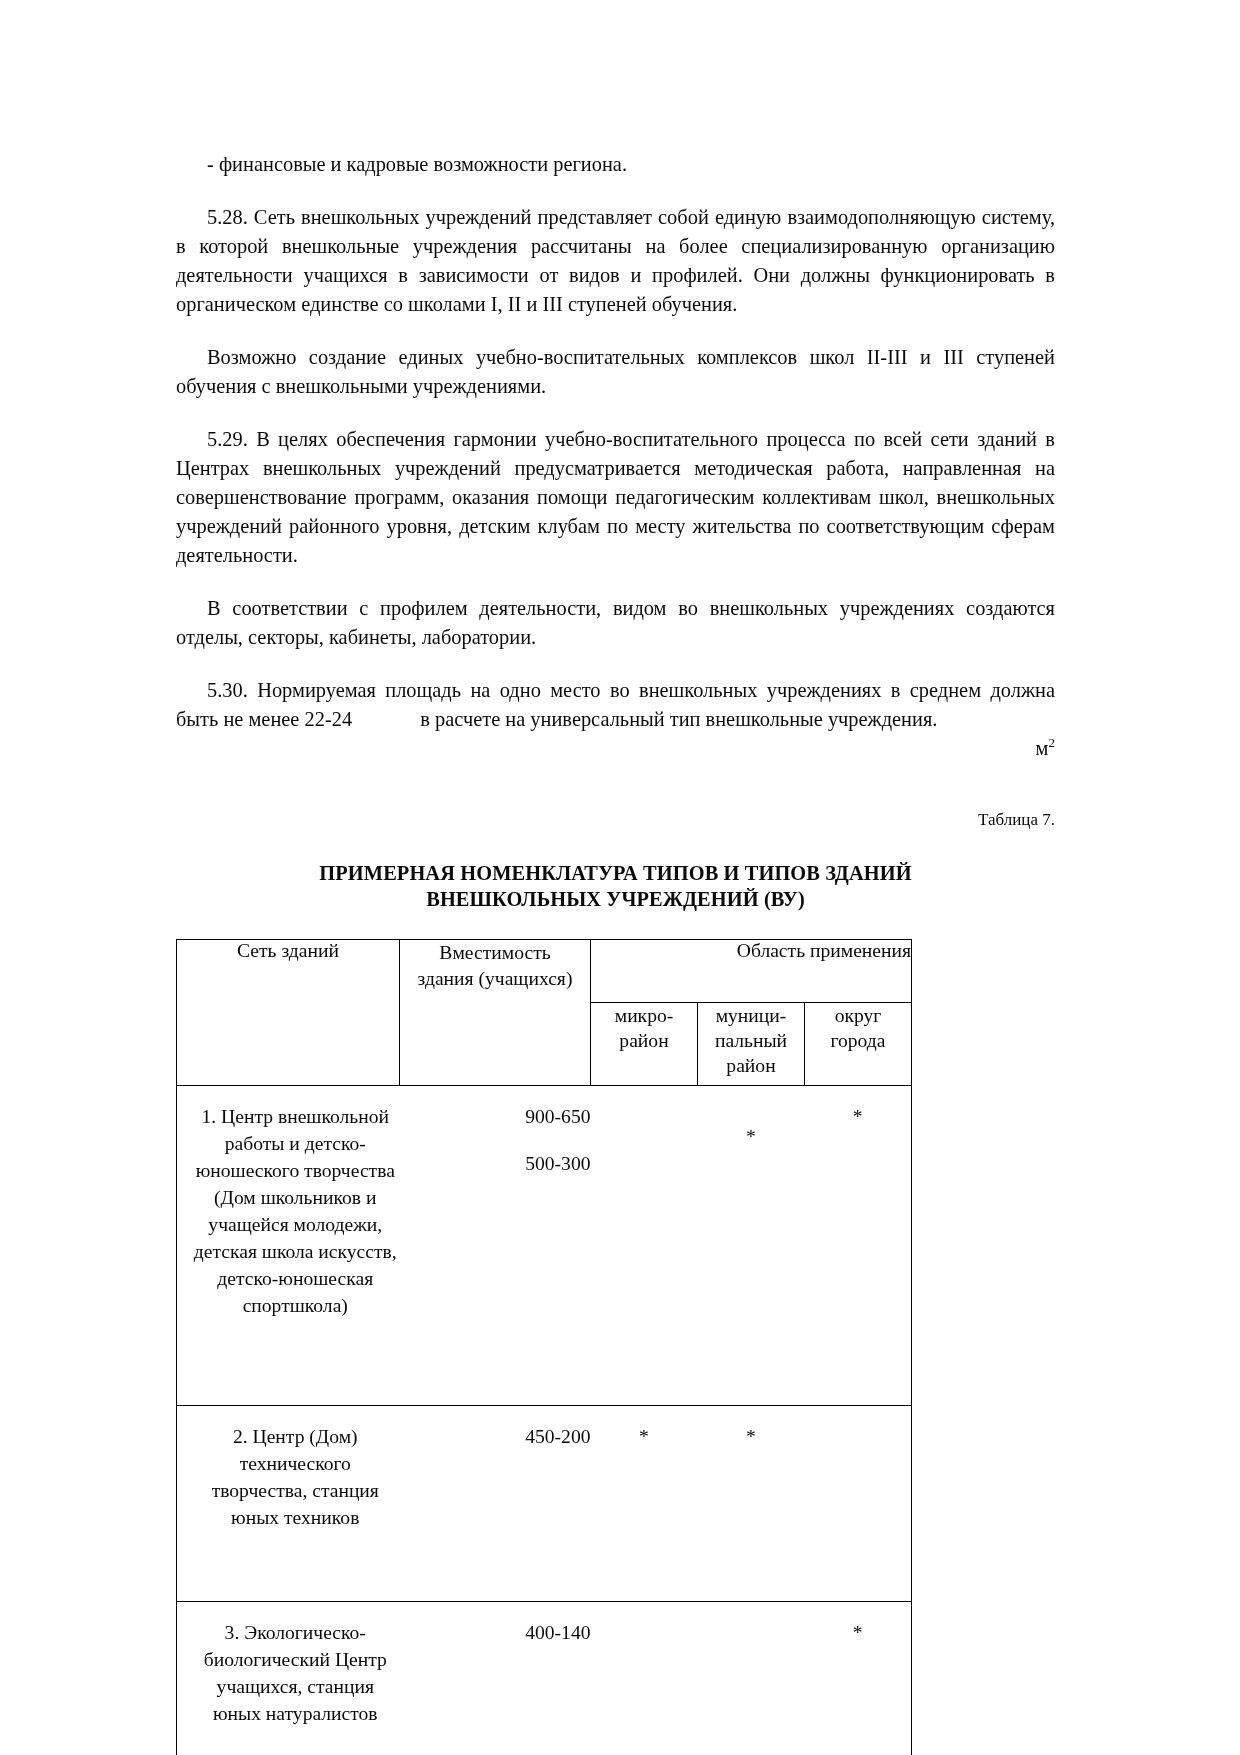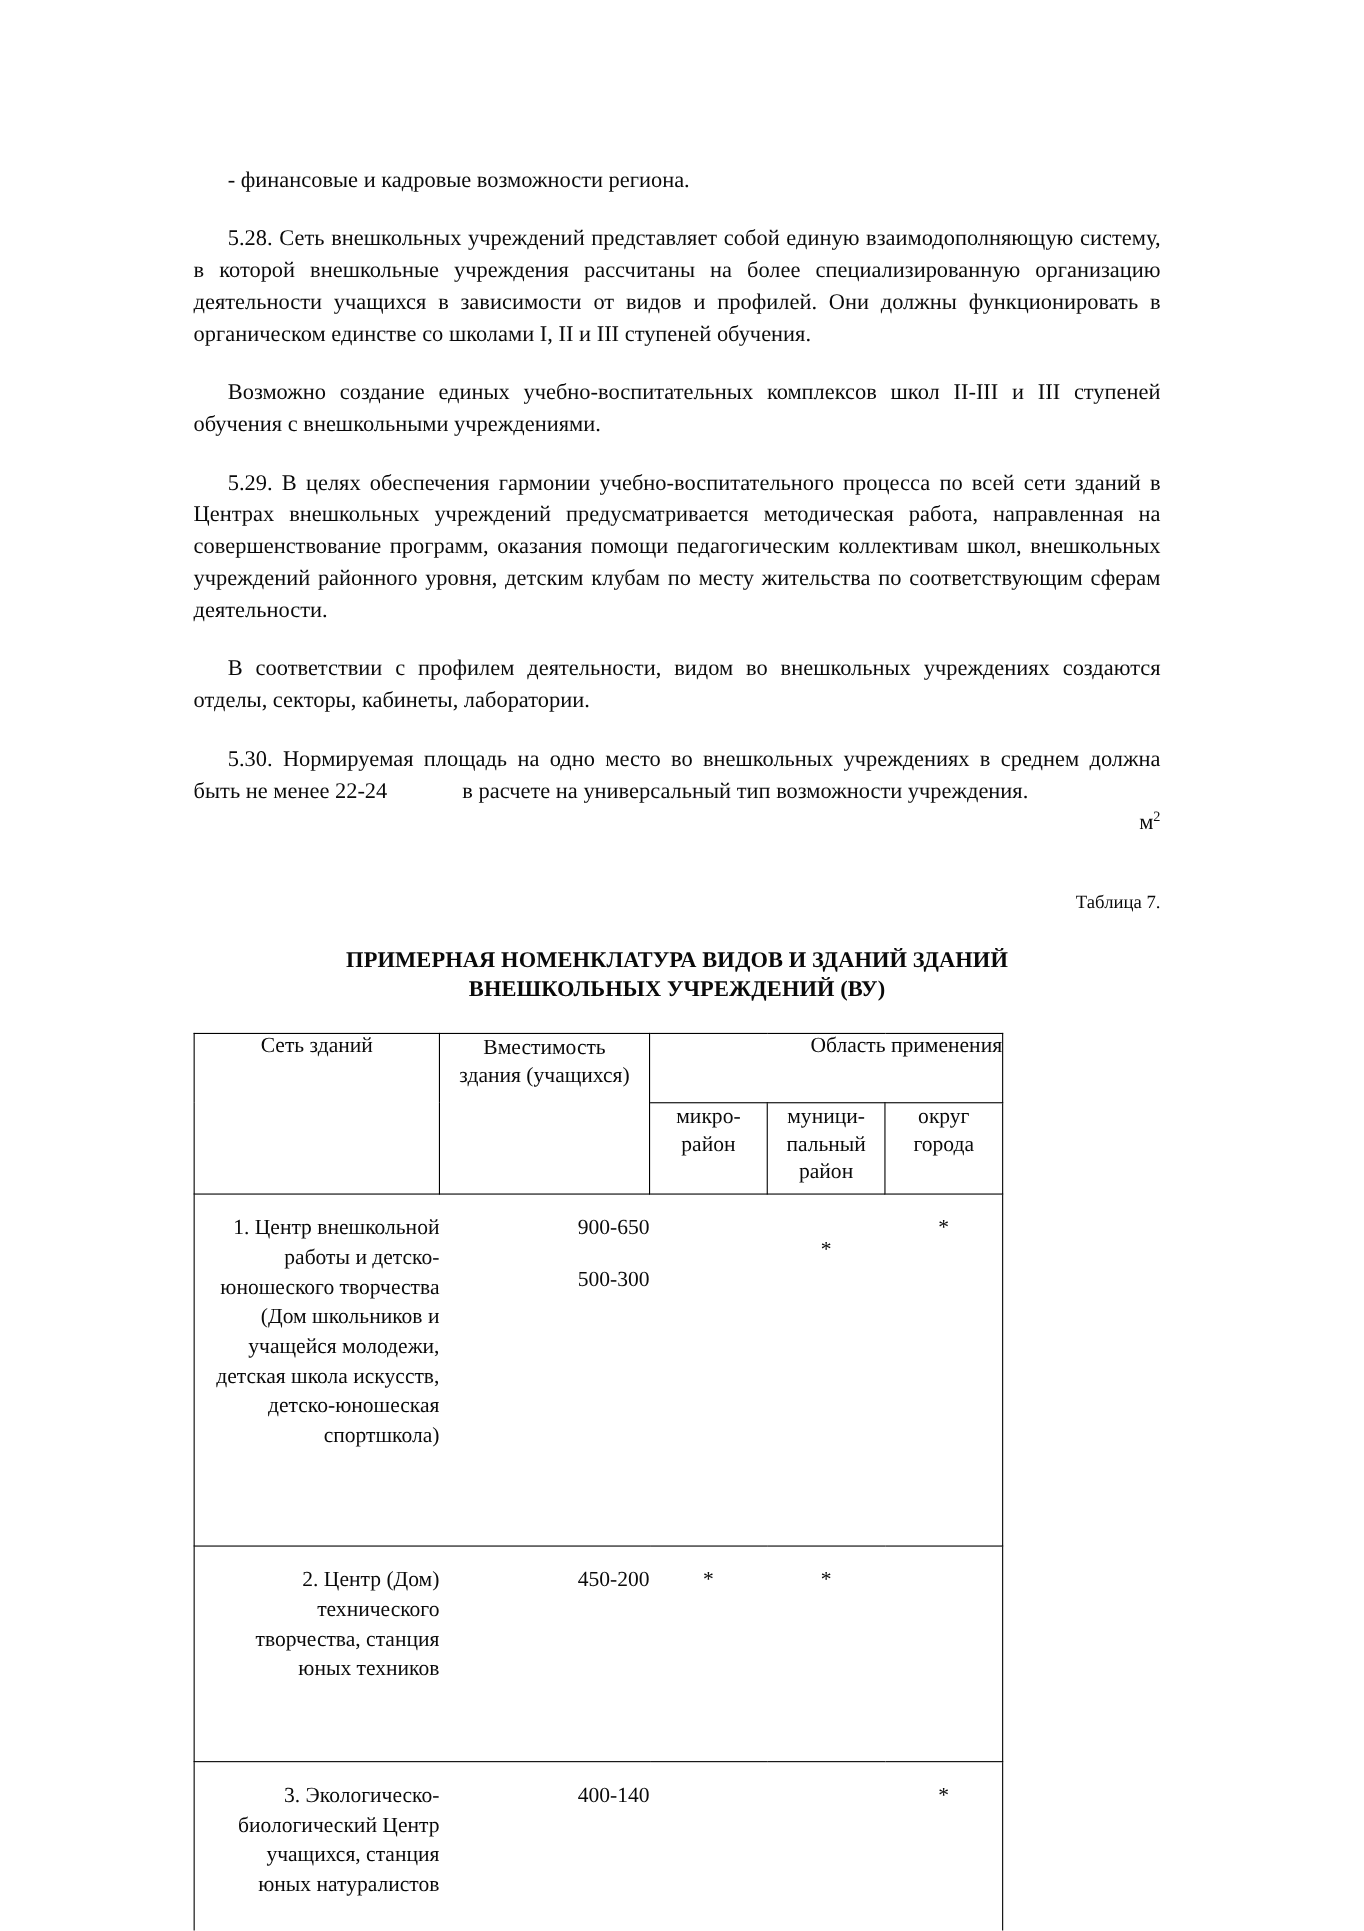--- a/index.html
+++ b/index.html
@@ -120,21 +120,21 @@
     border-bottom: 1.6px solid #000;
     padding: 17px 0 30px 0;
     vertical-align: top;
   }
   tr.data-row > td.rail-left  { border-left: 1.6px solid #000; }
   tr.data-row > td.rail-right { border-right: 1.6px solid #000; }
 
   td.c-name {
     padding-left: 14px !important;
     line-height: 1.38;
-    text-align: right;
+    text-align: center;
     margin-left: 40px;
   }
   td.c-cap {
     text-align: right;
     line-height: 1.38;
   }
   td.c-mark {
     text-align: center;
     line-height: 1.38;
   }
@@ -156,34 +156,34 @@
 
   <p class="para indent">Возможно создание единых учебно-воспитательных комплексов школ II-III и III ступеней обучения с внешкольными учреждениями.</p>
 
   <p class="para indent">5.29. В целях обеспечения гармонии учебно-воспитательного процесса по всей сети зданий в Центрах внешкольных учреждений предусматривается методическая работа, направленная на совершенствование программ, оказания помощи педагогическим коллективам школ, внешкольных учреждений районного уровня, детским клубам по месту жительства по соответствующим сферам деятельности.</p>
 
   <p class="para indent">В соответствии с профилем деятельности, видом во внешкольных учреждениях создаются отделы, секторы, кабинеты, лаборатории.</p>
 
   <p class="para indent para-5-30">
     <span>5.30. Нормируемая площадь на одно место во внешкольных учреждениях в среднем должна быть не менее 22-24</span>
     <span style="display:inline-block;width:58px;"></span>
-    <span>в расчете на универсальный тип возможности учреждения.</span>
+    <span>в расчете на универсальный тип внешкольные учреждения.</span>
   </p>
 
   <div class="unit-line">
     <span>м</span><span class="sup">2</span>
   </div>
 
 
   <div class="spacer-22"></div>
 
   <div class="table-number">Таблица 7.</div>
 
   <div class="table-title">
-    <div>ПРИМЕРНАЯ НОМЕНКЛАТУРА ВИДОВ И ЗДАНИЙ ЗДАНИЙ</div>
+    <div>ПРИМЕРНАЯ НОМЕНКЛАТУРА ТИПОВ И ТИПОВ ЗДАНИЙ</div>
     <div>ВНЕШКОЛЬНЫХ УЧРЕЖДЕНИЙ (ВУ)</div>
   </div>
 
   <table class="nomen">
     <thead>
       <tr>
         <th class="h-vid" rowspan="2">Сеть зданий</th>
         <th class="h-vmest" rowspan="2">
           <div>Вместимость</div>
           <div>здания (учащихся)</div>

